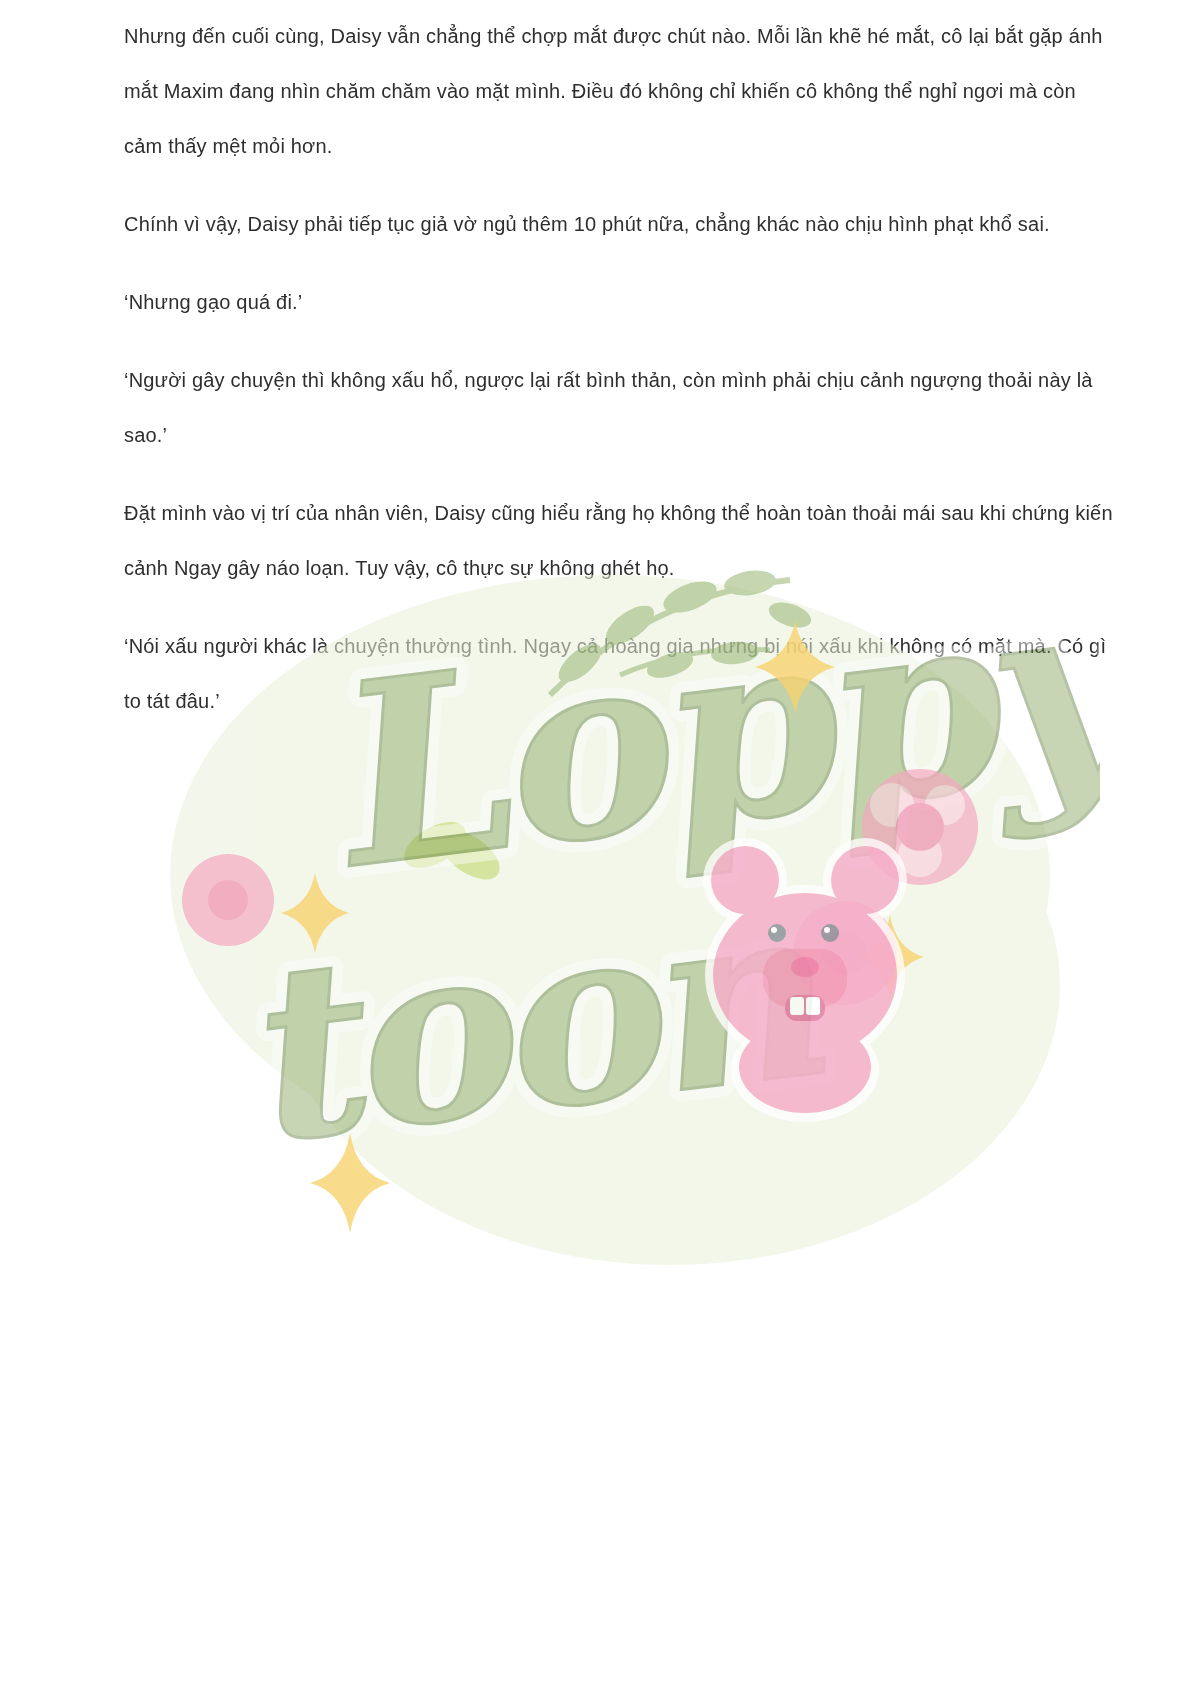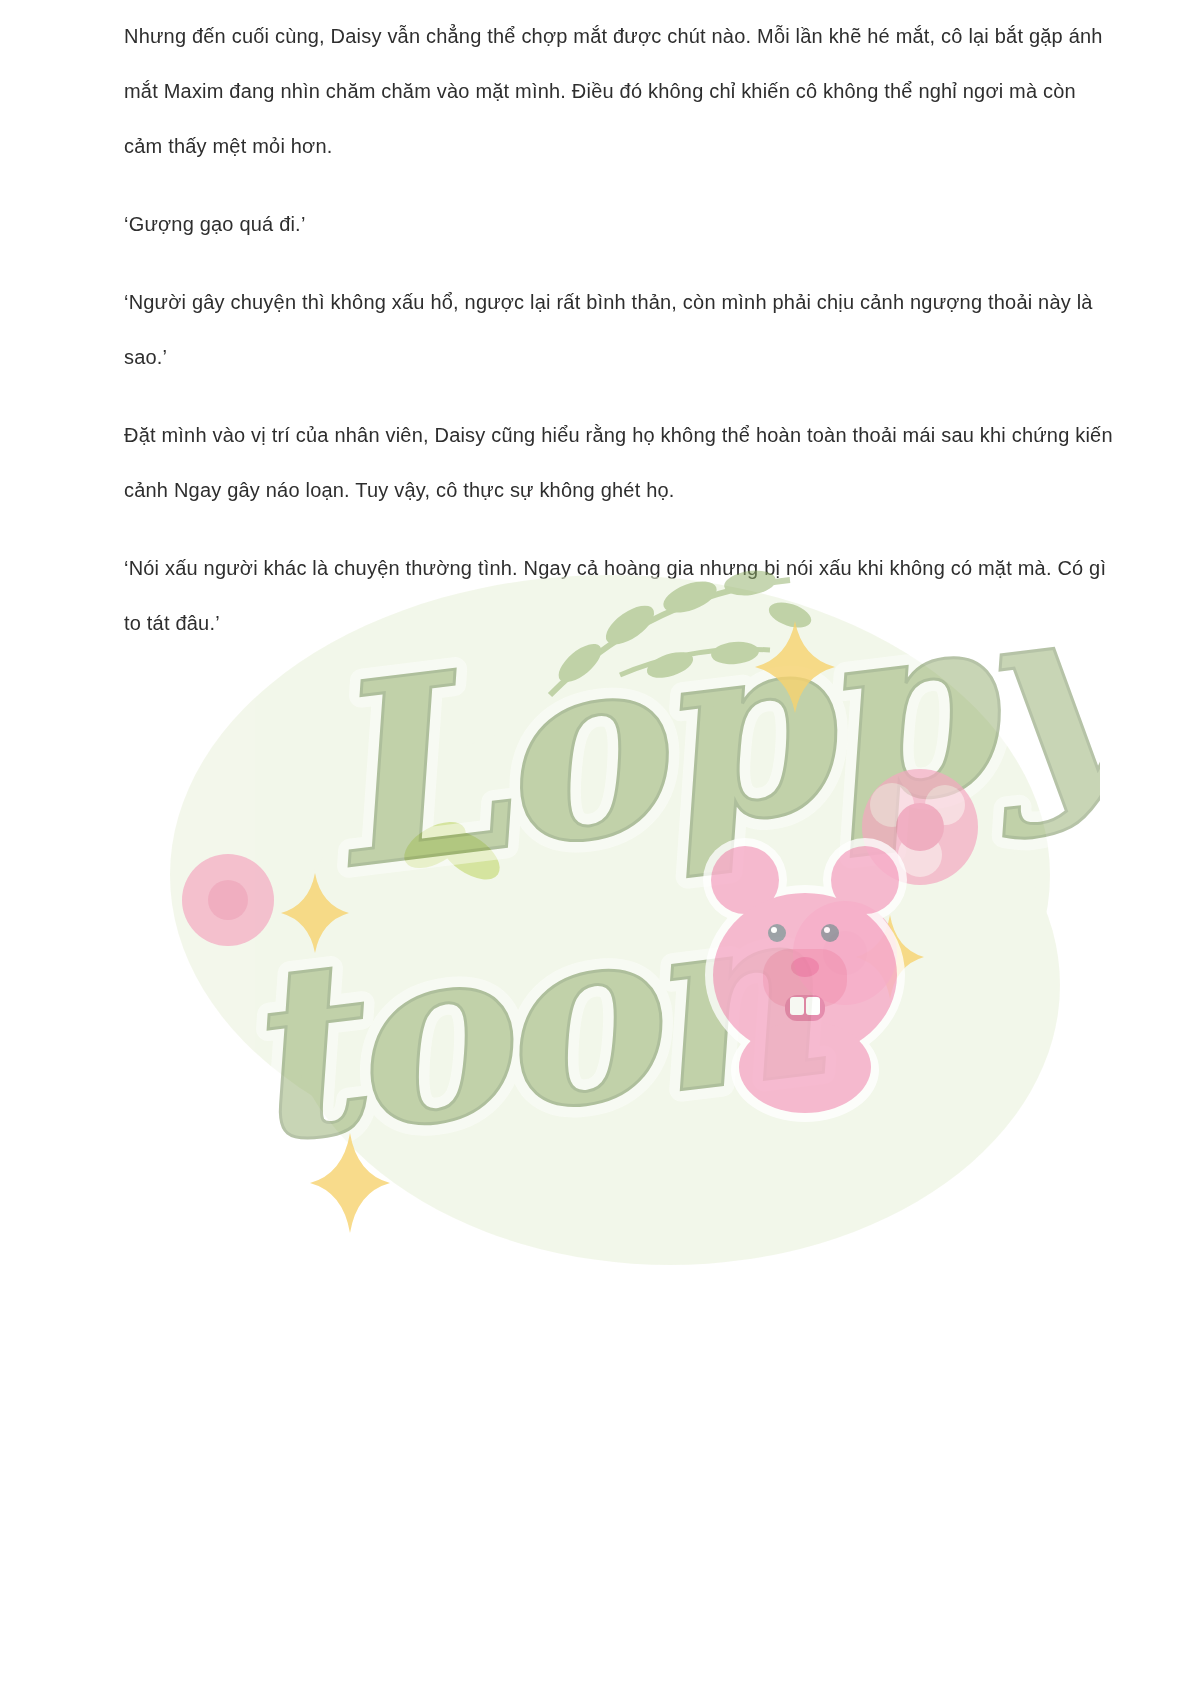--- a/index.html
+++ b/index.html
@@ -41,21 +41,22 @@
     font-weight:bold;
   }
 </style>
 </head>
 <body>
 
 <div class="page">
 
   <main class="content">
     <p>Nhưng đến cuối cùng, Daisy vẫn chẳng thể chợp mắt được chút nào. Mỗi lần khẽ hé mắt, cô lại bắt gặp ánh mắt Maxim đang nhìn chăm chăm vào mặt mình. Điều đó không chỉ khiến cô không thể nghỉ ngơi mà còn cảm thấy mệt mỏi hơn.</p>
-    <p>‘Gượng gạo quá đi.’</p>
+    <p>Chính vì vậy, Daisy phải tiếp tục giả vờ ngủ thêm 10 phút nữa, chẳng khác nào chịu hình phạt khổ sai.</p>
+    <p>‘Nhưng gạo quá đi.’</p>
     <p>‘Người gây chuyện thì không xấu hổ, ngược lại rất bình thản, còn mình phải chịu cảnh ngượng thoải này là sao.’</p>
     <p>Đặt mình vào vị trí của nhân viên, Daisy cũng hiểu rằng họ không thể hoàn toàn thoải mái sau khi chứng kiến cảnh Ngay gây náo loạn. Tuy vậy, cô thực sự không ghét họ.</p>
     <p>‘Nói xấu người khác là chuyện thường tình. Ngay cả hoàng gia nhưng bị nói xấu khi không có mặt mà. Có gì to tát đâu.’</p>
   </main>
 
   <div class="watermark">
     <svg viewBox="0 0 950 740">
 
       <g opacity="0.55">
         <ellipse cx="460" cy="320" rx="440" ry="300" fill="#e9f1da"></ellipse>

